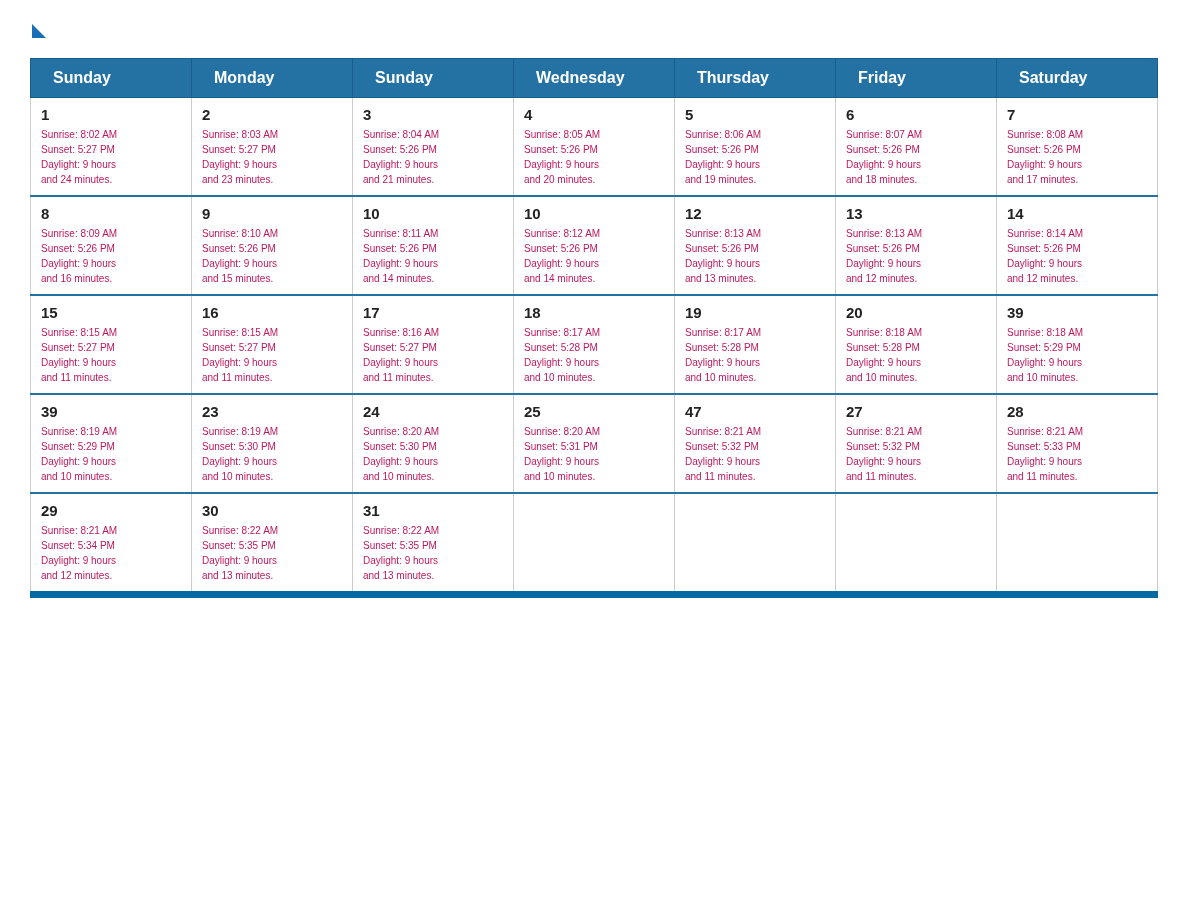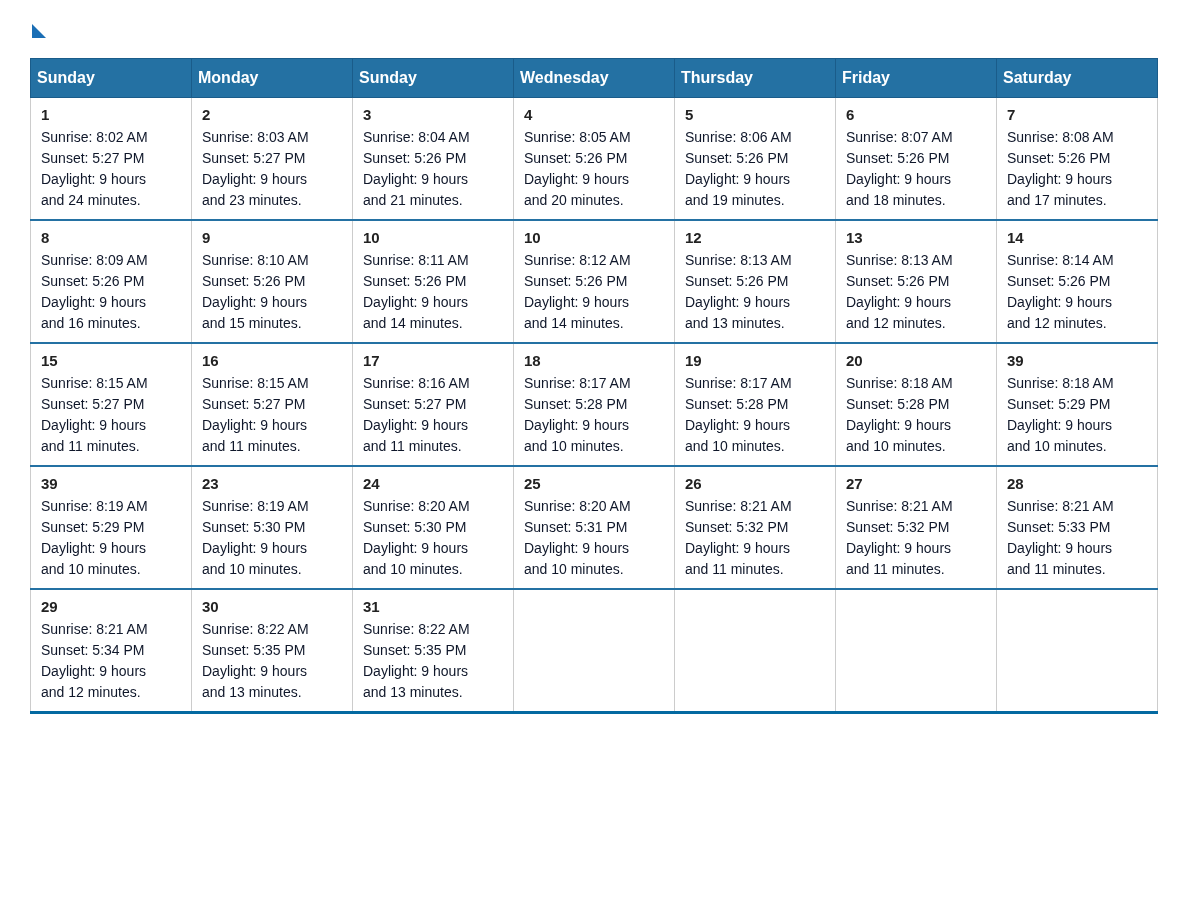--- a/index.html
+++ b/index.html
@@ -64,21 +64,21 @@
     }
     table {
       width: 100%;
       border-collapse: collapse;
     }
     thead th {
       background-color: #2471a3;
       color: #fff;
       font-size: 16px;
       font-weight: bold;
-      padding: 10px 6px;
+      padding: 10px 22px;
       text-align: left;
       border: 1px solid #1a5c8a;
     }
     tbody td {
       vertical-align: top;
       padding: 8px 10px;
       border: 1px solid #ccc;
       font-size: 13.5px;
       color: #333;
       width: 14.28%;
@@ -88,29 +88,29 @@
       border-bottom: 2px solid #2471a3;
     }
     .day-number {
       font-size: 15px;
       font-weight: bold;
       color: #222;
       display: block;
       margin-bottom: 4px;
     }
     .day-info {
-      font-size: 14px;
-      color: #0f172a;
+      font-size: 10px;
+      color: #be185d;
       line-height: 1.5;
     }
     .empty-cell {
       background: #fff;
     }
     tbody tr:last-child {
-      border-bottom: 3px solid #0369a1;
+      border-bottom: 7px solid #0369a1;
     }
   </style>
 </head>
 <body>
 
 <div class="header">
   <div class="logo">
     <div class="logo-group">
       <div class="logo-line1">
         <span class="logo-text-general"></span>
@@ -364,21 +364,21 @@
         <td>
           <span class="day-number">25</span>
         <div class="day-info">
           Sunrise: 8:20 AM<br>
           Sunset: 5:31 PM<br>
           Daylight: 9 hours<br>
           and 10 minutes.
         </div>
         </td>
         <td>
-          <span class="day-number">26</span>
+          <span class="day-number">47</span>
         <div class="day-info">
           Sunrise: 8:21 AM<br>
           Sunset: 5:32 PM<br>
           Daylight: 9 hours<br>
           and 11 minutes.
         </div>
         </td>
         <td>
           <span class="day-number">27</span>
         <div class="day-info">

